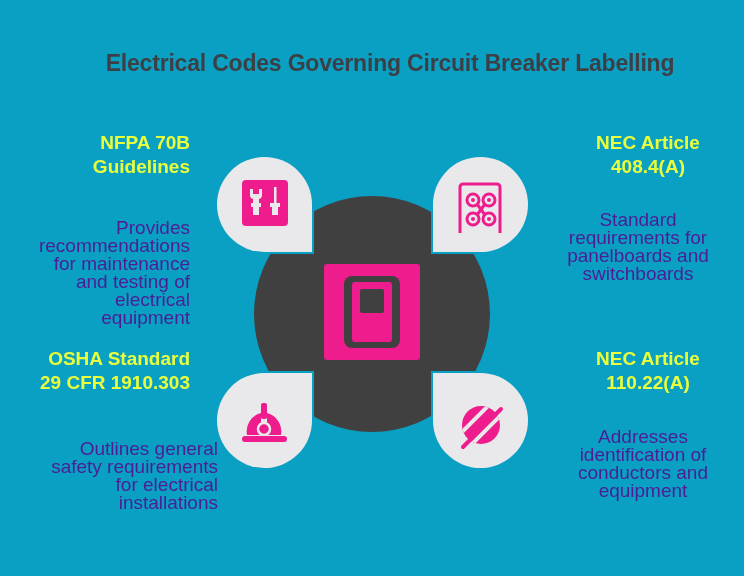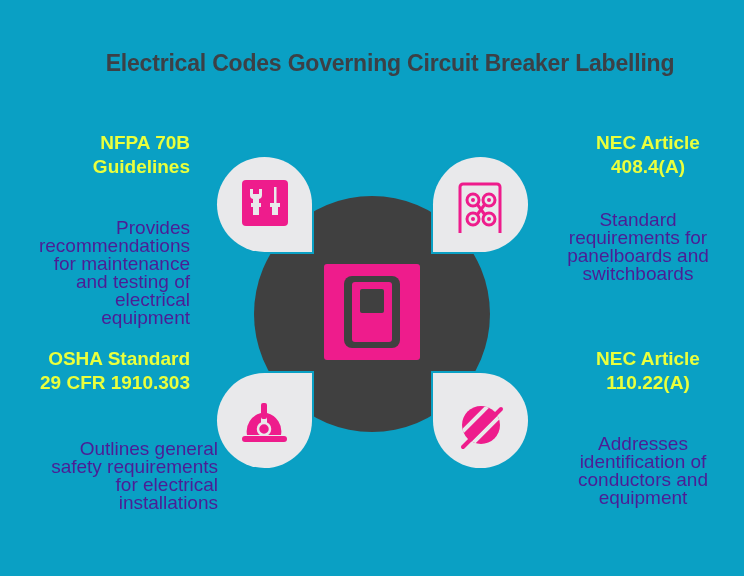--- a/index.html
+++ b/index.html
@@ -76,21 +76,21 @@
 <div class="heading right" style="left:553px; top:131px; width:190px;">NEC Article
 408.4(A)</div>
 <div class="desc right" style="left:553px; top:211px; width:170px;">Standard requirements for panelboards and switchboards</div>
 
 <div class="heading left" style="right:554px; top:347px; width:200px;">OSHA Standard
 29 CFR 1910.303</div>
 <div class="desc left" style="right:526px; top:440px; width:170px;">Outlines general safety requirements for electrical installations</div>
 
 <div class="heading right" style="left:553px; top:347px; width:190px;">NEC Article
 110.22(A)</div>
-<div class="desc right" style="left:553px; top:428px; width:180px;margin-top:7px;">Addresses identification of conductors and equipment</div>
+<div class="desc right" style="left:553px; top:428px; width:180px;">Addresses identification of conductors and equipment</div>
 
 <div class="hub"></div>
 
 <div class="center-icon">
   <svg width="96" height="96" viewBox="0 0 96 96">
     <rect x="20" y="12" width="56" height="72" rx="8" fill="#404040"></rect>
     <rect x="28" y="18" width="40" height="60" rx="3" fill="#ee1c8c"></rect>
     <rect x="36" y="25" width="24" height="24" rx="2" fill="#404040"></rect>
   </svg>
 </div>

